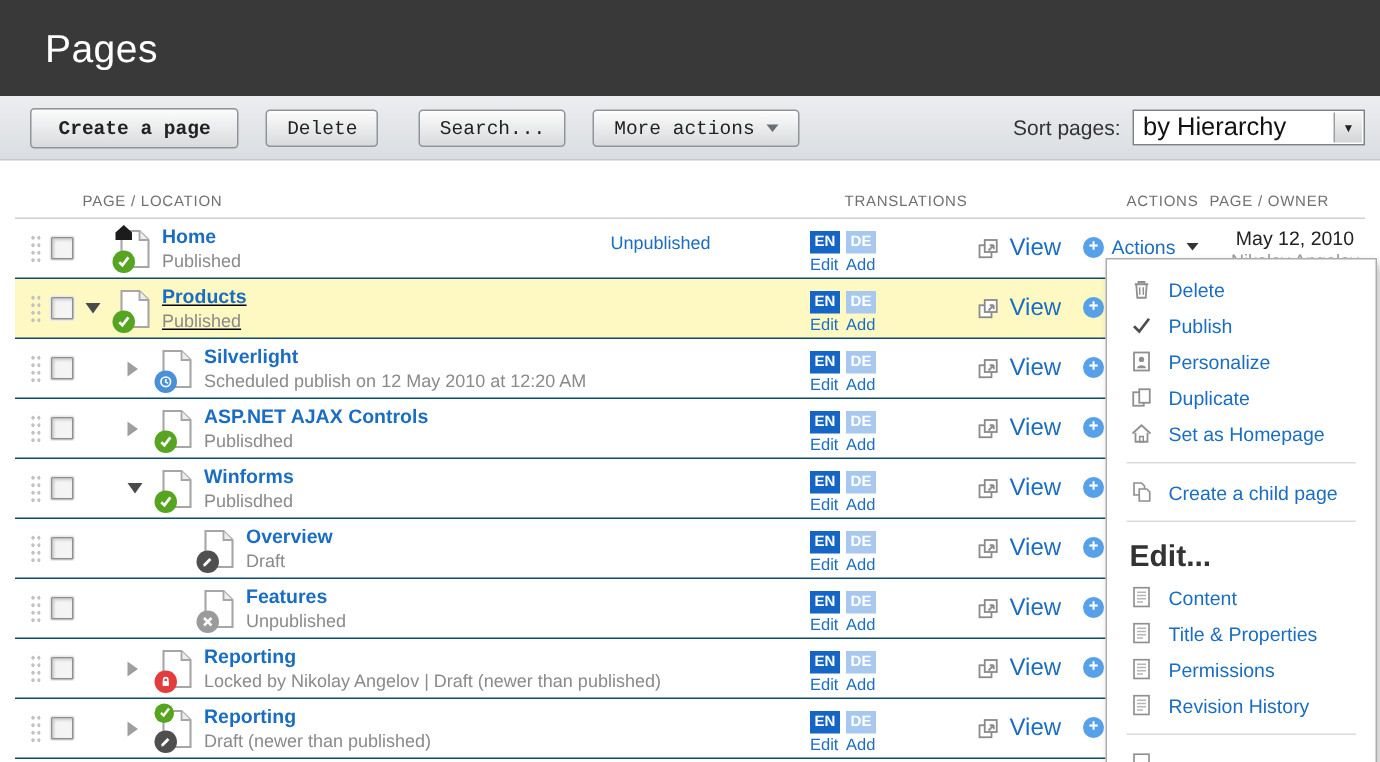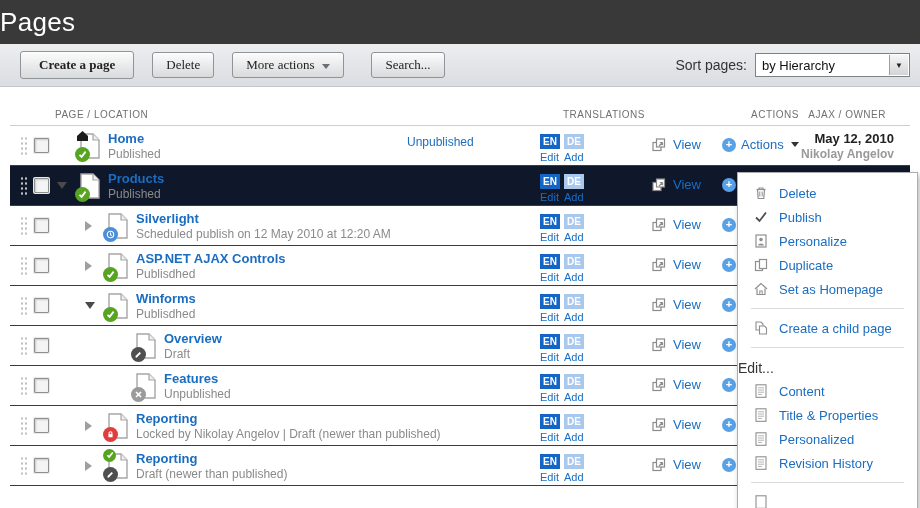--- a/index.html
+++ b/index.html
@@ -1,48 +1,48 @@
 <!DOCTYPE html>
 <html><head>
 <meta charset="utf-8">
 <style>
   html,body{margin:0;padding:0;background:#fff;}
   body{width:920px;height:508px;overflow:hidden;position:relative;
        font-family:"Liberation Sans","DejaVu Sans",sans-serif;-webkit-font-smoothing:antialiased;}
   a{text-decoration:none;cursor:pointer;}
 
   
-  .topbar{height:44px;background:#393939;display:flex;align-items:center;}
+  .topbar{height:64px;background:#393939;display:flex;align-items:center;padding-left:30px;}
   .topbar h1{margin:0;font-size:26px;font-weight:normal;color:#fff;letter-spacing:.3px;}
 
   
   .toolbar{height:42px;background:linear-gradient(#eceef0,#dadde1);border-bottom:1px solid #c3c6ca;
            display:flex;align-items:center;padding:0 10px 0 20px;}
-  .btn{font-family:Liberation Serif, serif;font-size:13px;color:#222;padding:4px 13px;border:1px solid #8f9499;border-radius:3px;
+  .btn{font-family:Liberation Mono, monospace;font-size:13px;color:#222;padding:4px 13px;border:1px solid #8f9499;border-radius:3px;
        background:linear-gradient(#fcfcfc,#d8dadc);box-shadow:inset 0 1px 0 rgba(255,255,255,.7);cursor:pointer;white-space:nowrap;}
   .btn.primary{font-weight:bold;padding:5px 18px;}
   .btn + .btn{margin-left:18px;}
   .btn .mcaret{display:inline-block;width:0;height:0;border-left:4px solid transparent;border-right:4px solid transparent;
        border-top:5px solid #6b6f73;margin-left:8px;vertical-align:middle;}
   .btn.search{margin-left:27px;}
   .sortwrap{margin-left:auto;display:flex;align-items:center;gap:8px;}
   .sortlabel{font-size:14px;color:#333;}
   .select{display:flex;width:153px;height:22px;border:1px solid #7e8285;background:#fff;align-items:center;cursor:pointer;}
-  .select-value{flex:1;font-size:13px;padding-left:6px;color:#111;white-space:nowrap;overflow:hidden;}
+  .select-value{flex:1;font-size:17px;padding-left:6px;color:#111;white-space:nowrap;overflow:hidden;}
   .select-arrow{width:18px;height:20px;background:linear-gradient(#f6f6f6,#d3d4d6);border-left:1px solid #9aa0a5;
        display:flex;align-items:center;justify-content:center;font-size:8px;color:#222;margin-right:1px;}
 
   
   .table{margin:20px 10px 0 10px;}
   .thead{position:relative;height:18px;border-bottom:1px solid #cfcfcf;}
   .th{position:absolute;font-size:10px;color:#707070;letter-spacing:.5px;top:2px;padding-left:25px;}
   .th.c-page{left:20px;} .th.c-trans{left:528px;} .th.c-act{left:716px;} .th.c-date{right:24px;}
 
   .row{position:relative;display:flex;align-items:center;height:39px;border-bottom:1px solid #0c4a6e;padding-left:10px;}
-  .row.hl{background:#0f172a;}
+  .row.hl{background:#fef9c3;text-decoration:underline;}
   .drag{width:7px;height:22px;margin-right:7px;flex:none;cursor:grab;
         background-image:radial-gradient(circle,#c3c3c3 1px,transparent 1.3px);background-size:4px 5px;background-position:0 1px;}
   .cb{width:13px;height:13px;flex:none;border:1px solid #909090;border-radius:1px;margin-right:8px;cursor:pointer;
       background:#f4f4f4;box-shadow:inset 1px 1px 2px rgba(0,0,0,.18),0 0 0 1px #e9e9e9;}
   .indent{flex:none;width:0;} .indent.lvl1{width:28px;} .indent.lvl2{width:56px;}
   .exp{width:22px;flex:none;display:flex;align-items:center;cursor:pointer;}
   .exp.open::before{content:"";width:0;height:0;border-left:5px solid transparent;border-right:5px solid transparent;border-top:7px solid #4a4a4a;}
   .exp.closed::before{content:"";width:0;height:0;border-top:5px solid transparent;border-bottom:5px solid transparent;border-left:7px solid #9f9f9f;}
 
   .picon{position:relative;width:22px;height:26px;margin-right:7px;flex:none;}
@@ -58,64 +58,64 @@
   .status{font-size:12px;color:#8a8a8a;margin-top:1px;}
   .personalized{position:absolute;left:397px;top:9px;font-size:12px;color:#1a6dc1;}
 
   .trans{position:absolute;left:530px;top:5px;}
   .lang{display:inline-block;width:20px;height:15px;font-size:10px;font-weight:bold;color:#fff;text-align:center;line-height:15px;}
   .lang.en{background:#1565c5;margin-right:4px;} .lang.de{background:#a9c8ee;}
   .tlinks{font-size:11px;margin-top:2px;}
   .tlinks a{color:#1a6dc1;} .tlinks a.first{margin-right:5px;}
 
   .viewc{position:absolute;left:642px;top:11px;display:flex;align-items:center;gap:7px;}
-  .viewc a{font-size:13px;color:#1a6dc1;}
+  .viewc a{font-size:16px;color:#1a6dc1;}
   .actc{position:absolute;left:712px;top:11px;display:flex;align-items:center;gap:5px;}
   .plus{width:14px;height:14px;border-radius:50%;background:#57a1e8;color:#fff;font-size:11px;font-weight:bold;
         text-align:center;line-height:13px;flex:none;cursor:pointer;}
   .actc a{font-size:13px;color:#1a6dc1;}
   .acaret{width:0;height:0;border-left:4px solid transparent;border-right:4px solid transparent;border-top:5px solid #333;margin-left:2px;}
-  .datec{position:absolute;right:16px;top:5px;text-align:right;line-height:1.2;font-weight:bold;}
+  .datec{position:absolute;right:4px;top:5px;text-align:center;line-height:1.2;}
   .date{font-size:13px;color:#222;} .owner{font-size:12px;color:#999;}
 
   
   .menu{position:absolute;left:737px;top:172px;width:179px;background:#fff;border:1px solid #adadad;
         box-shadow:2px 3px 6px rgba(0,0,0,.28);z-index:50;padding:8px 0 40px 0;}
   .menu-item{display:flex;align-items:center;gap:10px;padding:4px 15px;font-size:13px;color:#1a6dc1;cursor:pointer;}
   .menu-item .mi{flex:none;width:16px;height:16px;display:flex;align-items:center;justify-content:center;}
   .menu-sep{height:1px;background:#dcdcdc;margin:7px 13px;}
-  .menu-header{font-size:14px;font-weight:normal;color:#333;padding:5px 0 3px;margin-top:4px;}
+  .menu-header{font-size:20px;font-weight:bold;color:#333;padding:5px 15px 3px;margin-top:4px;}
 </style>
 </head>
 <body>
 
 <div class="topbar">
   <h1>Pages</h1>
 </div>
 
 <div class="toolbar">
   <button class="btn primary">Create a page</button>
   <button class="btn">Delete</button>
+  <button class="btn search">Search...</button>
   <button class="btn"><span>More actions</span><span class="mcaret"></span></button>
-  <button class="btn search">Search...</button>
   <div class="sortwrap">
     <span class="sortlabel">Sort pages:</span>
     <div class="select">
       <span class="select-value">by Hierarchy</span>
       <span class="select-arrow">▼</span>
     </div>
   </div>
 </div>
 
 <div class="table">
   <div class="thead">
     <span class="th c-page">PAGE / LOCATION</span>
     <span class="th c-trans">TRANSLATIONS</span>
     <span class="th c-act">ACTIONS</span>
-    <span class="th c-date">AJAX / OWNER</span>
+    <span class="th c-date">PAGE / OWNER</span>
   </div>
 
   <div class="row">
     <span class="drag"></span>
     <span class="cb"></span>
     <span class="indent"></span>
       <span class="exp"></span>
     <span class="picon">
       <svg width="22" height="26">
           <path d="M2 1 H14 L20 7 V25 H2 Z" fill="#fff" stroke="#a6a6a6" stroke-width="1.4"></path>
@@ -560,21 +560,21 @@
       </span>
     <span>Title &amp; Properties</span>
   </div>
   <div class="menu-item">
     <span class="mi">
         <svg width="16" height="16">
           <rect x="3" y="1.8" width="10" height="12.5" fill="#fff" stroke="#8f8f8f" stroke-width="1.1"></rect>
           <path d="M5 4.8 H11 M5 7 H11 M5 9.2 H11 M5 11.4 H9" stroke="#b5b5b5" stroke-width="1"></path>
         </svg>
       </span>
-    <span>Personalized</span>
+    <span>Permissions</span>
   </div>
   <div class="menu-item">
     <span class="mi">
         <svg width="16" height="16">
           <rect x="3" y="1.8" width="10" height="12.5" fill="#fff" stroke="#8f8f8f" stroke-width="1.1"></rect>
           <path d="M5 4.8 H11 M5 7 H11 M5 9.2 H11 M5 11.4 H9" stroke="#b5b5b5" stroke-width="1"></path>
         </svg>
       </span>
     <span>Revision History</span>
   </div>

